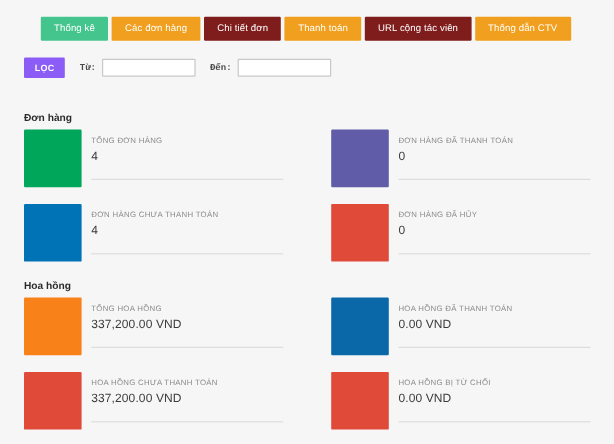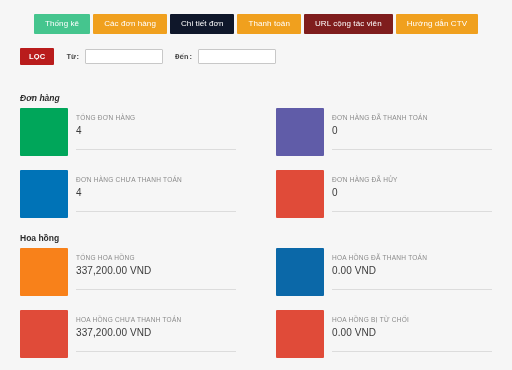--- a/index.html
+++ b/index.html
@@ -87,21 +87,21 @@
   }
 
   
   .section-title {
     position: absolute;
     left: 20px;
     font-size: 8.5px;
     font-weight: bold;
     color: #2b2b2b;
   }
-  #section-orders-title  { top: 93px; font-style: italic; }
+  #section-orders-title  { top: 93px; }
   #section-commission-title { top: 233px; text-align: center; }
 
   .grid {
     position: absolute;
     left: 0;
     width: 512px;
     display: flex;
     flex-wrap: wrap;
   }
   #orders-grid { top: 108px; }
@@ -143,28 +143,28 @@
     white-space: nowrap;
     letter-spacing: 0.1px;
   }
 </style>
 </head>
 <body style="background: rgb(246, 246, 246);">
 
 <div class="tabbar">
   <div class="tab active" style="background: rgb(69, 197, 142);">Thống kê</div>
   <div class="tab" style="background: rgb(240, 160, 30);">Các đơn hàng</div>
-  <div class="tab" style="background: #0f172a;">Chi tiết đơn</div>
+  <div class="tab" style="background: #7f1d1d;">Chi tiết đơn</div>
   <div class="tab" style="background: rgb(240, 160, 30); text-align: center;">Thanh toán</div>
   <div class="tab" style="background: #7f1d1d;">URL cộng tác viên</div>
-  <div class="tab" style="background: rgb(240, 160, 30);">Hướng dẫn CTV</div>
+  <div class="tab" style="background: rgb(240, 160, 30);">Thống dẫn CTV</div>
 </div>
 
 <div class="filterbar">
-  <button class="filter-btn" style="background: #b91c1c;">LỌC</button>
+  <button class="filter-btn" style="background: #8b5cf6;">LỌC</button>
   <span class="filter-label">Từ:</span>
   <input class="filter-input" type="text" placeholder="" style="">
   <span class="filter-label">Đến:</span>
   <input class="filter-input" type="text" placeholder="" style="">
 </div>
 
 <div class="section-title" id="section-orders-title">Đơn hàng</div>
 
 <div class="grid" id="orders-grid">
 

